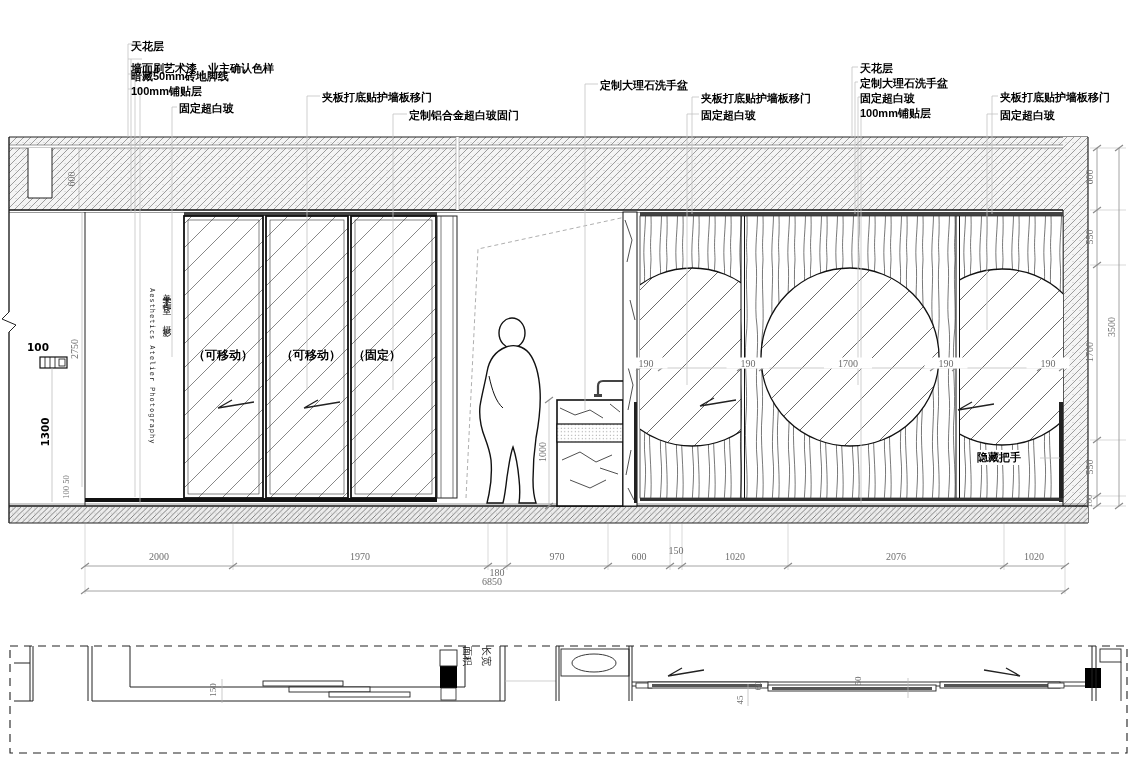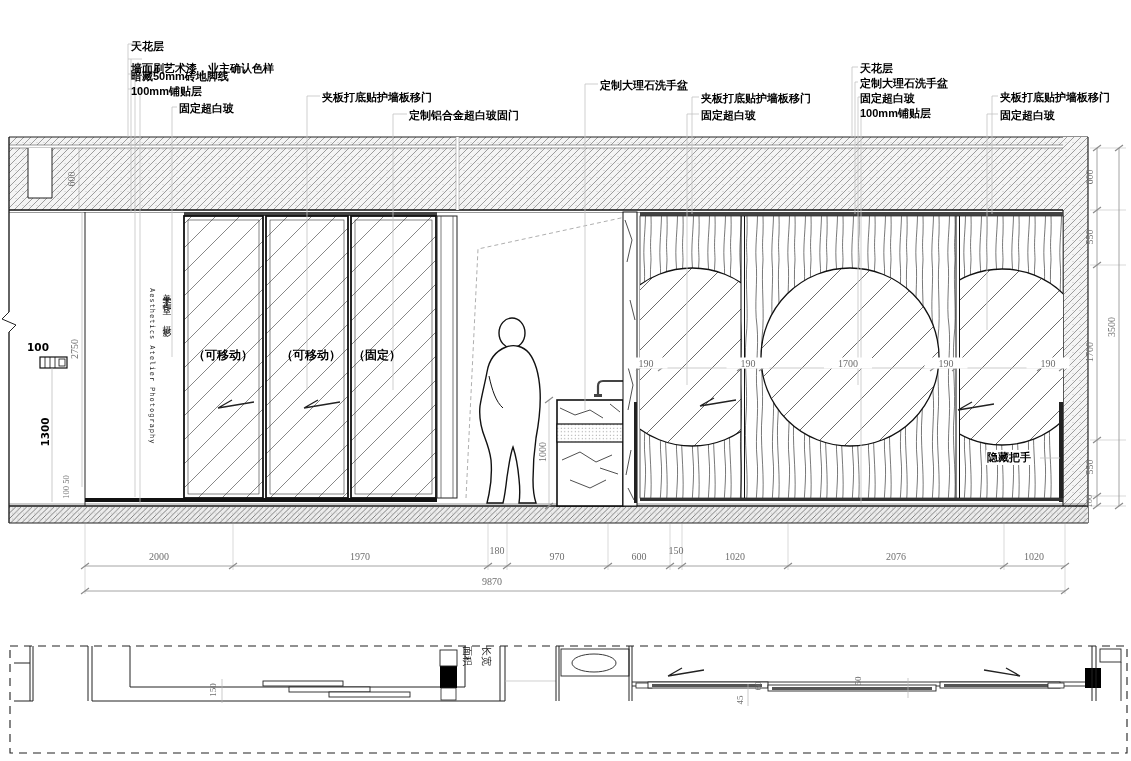--- a/index.html
+++ b/index.html
@@ -13,21 +13,21 @@
   .dimv{position:absolute;font-family:"Liberation Serif",serif;font-size:10px;color:#6e6e6e;white-space:nowrap;
         transform:translate(-50%,-50%) rotate(-90deg);}
   .dimb{color:#000;font-weight:bold;font-family:"DejaVu Sans",sans-serif;font-size:10.5px;}
   .wbg{background:#fff;padding:0 14px;}
   .planrot{position:absolute;font-size:10px;color:#111;white-space:nowrap;
         transform:translate(-50%,-50%) rotate(90deg);}
   .vtxt-en{position:absolute;writing-mode:vertical-rl;font-family:"DejaVu Sans Mono",monospace;
         font-size:7px;letter-spacing:1px;color:#222;}
   .vtxt-cn{position:absolute;writing-mode:vertical-rl;font-size:9px;letter-spacing:3px;color:#111;
         font-family:"Liberation Sans",sans-serif;}
-  .halo{background:#fff;padding:0 1px;margin-left:10px;}
+  .halo{background:#fff;padding:0 1px;}
 </style>
 </head>
 <body>
 
 <div class="canvas">
 
 <svg width="1131" height="761" viewBox="0 0 1131 761">
   <defs>
     <pattern id="hatchC" width="7" height="7" patternUnits="userSpaceOnUse">
       <rect width="7" height="7" fill="#f4f4f4"></rect>
@@ -385,28 +385,28 @@
 
 <div class="dimv" style="left:1089px;top:177px">600</div>
 <div class="dimv" style="left:1089px;top:237px">550</div>
 <div class="dimv" style="left:1089px;top:352px">1700</div>
 <div class="dimv" style="left:1089px;top:467px">550</div>
 <div class="dimv" style="left:1089px;top:501px;font-size:8.5px">100</div>
 <div class="dimv" style="left:1111px;top:327px">3500</div>
 
 <div class="dimh" style="left:159px;top:556px">2000</div>
 <div class="dimh" style="left:360px;top:556px">1970</div>
-<div class="dimh" style="left:497px;top:550px">180</div>
+<div class="dimh" style="left:497px;top:572px">180</div>
 <div class="dimh" style="left:557px;top:556px">970</div>
 <div class="dimh" style="left:639px;top:556px">600</div>
 <div class="dimh" style="left:676px;top:550px">150</div>
 <div class="dimh" style="left:735px;top:556px">1020</div>
 <div class="dimh" style="left:896px;top:556px">2076</div>
 <div class="dimh" style="left:1034px;top:556px">1020</div>
-<div class="dimh" style="left:492px;top:581px">9870</div>
+<div class="dimh" style="left:492px;top:581px">6850</div>
 
 <div class="dimv" style="left:213px;top:690px;font-size:9px">150</div>
 <div class="dimv" style="left:740px;top:700px;font-size:9px">45</div>
 <div class="dimv" style="left:758px;top:686px;font-size:9px">60</div>
 <div class="dimv" style="left:858px;top:681px;font-size:9px">50</div>
 <div class="planrot" style="left:467px;top:656px">面积</div>
 <div class="planrot" style="left:486px;top:656px">长宽</div>
 
 </div>
 

